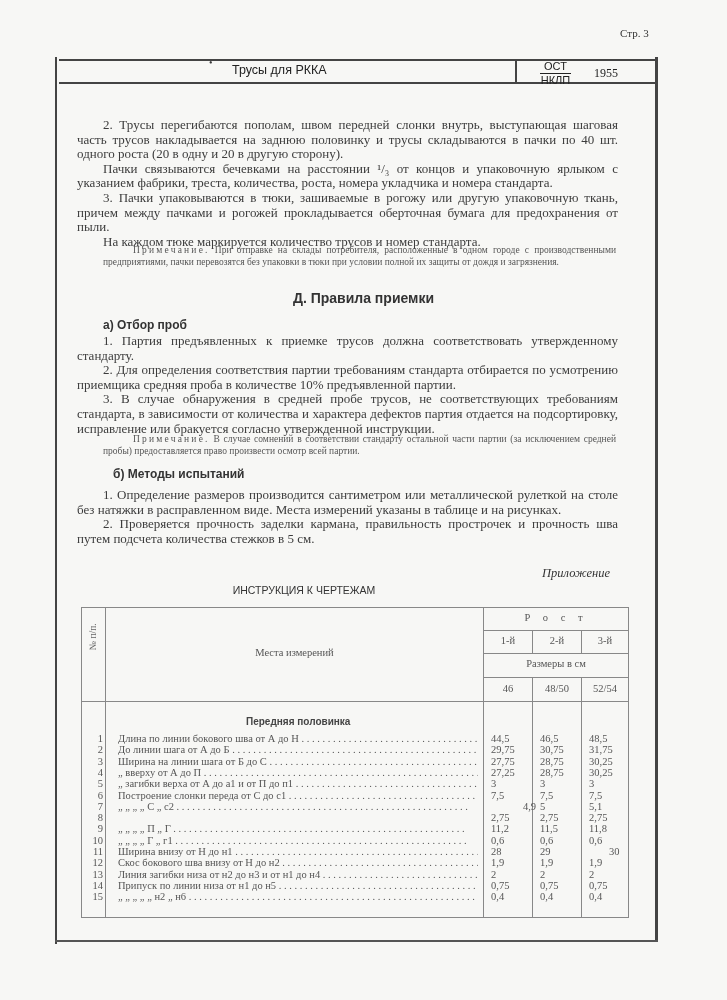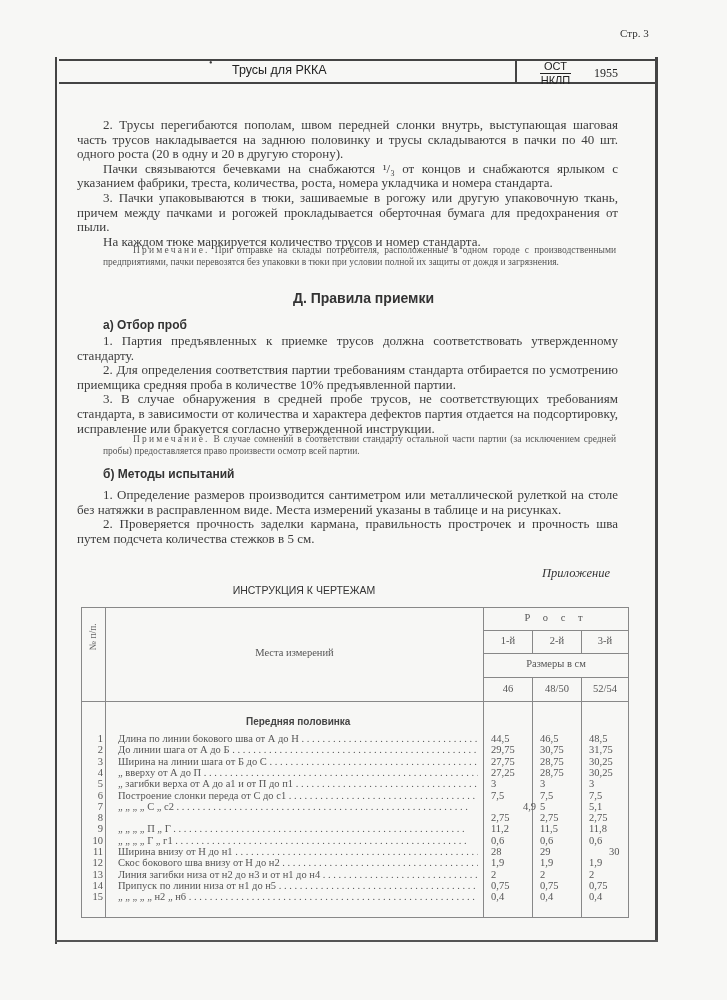--- a/index.html
+++ b/index.html
@@ -54,40 +54,40 @@
 <div class="header-dot">•</div>
 <div class="header-title">Трусы для РККА</div>
 <div class="ost">
   <div class="num">ОСТ</div>
   <div class="den">НКЛП</div>
 </div>
 <div class="ost-year">1955</div>
 
 <div class="body-text" style="top:118px;">
   <p>2. Трусы перегибаются пополам, швом передней слонки внутрь, выступающая шаговая часть трусов накладывается на заднюю половинку и трусы складываются в пачки по 40 шт. одного роста (20 в одну и 20 в другую сторону).</p>
-  <p>Пачки связываются бечевками на снабжаются ¹/₃ от концов и снабжаются ярлыком с указанием фабрики, треста, количества, роста, номера укладчика и номера стандарта.</p>
+  <p>Пачки связываются бечевками на расстоянии ¹/₃ от концов и упаковочную ярлыком с указанием фабрики, треста, количества, роста, номера укладчика и номера стандарта.</p>
   <p>3. Пачки упаковываются в тюки, зашиваемые в рогожу или другую упаковочную ткань, причем между пачками и рогожей прокладывается оберточная бумага для предохранения от пыли.</p>
   <p>На каждом тюке маркируется количество трусов и номер стандарта.</p>
 </div>
 <div class="note" style="top:245px;">
   <p><span class="lead">Примечание.</span> <span>При отправке на склады потребителя, расположенные в одном городе с производственными предприятиями, пачки перевозятся без упаковки в тюки при условии полной их защиты от дождя и загрязнения.</span></p>
 </div>
 
 <div class="section-title" style="top:290px;">Д. Правила приемки</div>
 <div class="sub-title" style="top:318px;">а) Отбор проб</div>
 <div class="body-text" style="top:334px;">
   <p>1. Партия предъявленных к приемке трусов должна соответствовать утвержденному стандарту.</p>
   <p>2. Для определения соответствия партии требованиям стандарта отбирается по усмотрению приемщика средняя проба в количестве 10% предъявленной партии.</p>
   <p>3. В случае обнаружения в средней пробе трусов, не соответствующих требованиям стандарта, в зависимости от количества и характера дефектов партия отдается на подсортировку, исправление или бракуется согласно утвержденной инструкции.</p>
 </div>
 <div class="note" style="top:434px;">
   <p><span class="lead">Примечание.</span> <span>В случае сомнений в соответствии стандарту остальной части партии (за исключением средней пробы) предоставляется право произвести осмотр всей партии.</span></p>
 </div>
 
-<div class="sub-title" style="top:467px;">б) Методы испытаний</div>
+<div class="sub-title" style="top:467px;margin-left:10px;">б) Методы испытаний</div>
 <div class="body-text" style="top:488px;">
   <p>1. Определение размеров производится сантиметром или металлической рулеткой на столе без натяжки в расправленном виде. Места измерений указаны в таблице и на рисунках.</p>
   <p>2. Проверяется прочность заделки кармана, правильность прострочек и прочность шва путем подсчета количества стежков в 5 см.</p>
 </div>
 
 <div class="appendix">Приложение</div>
 <div class="instr-title">ИНСТРУКЦИЯ К ЧЕРТЕЖАМ</div>
 
 <div>
 

